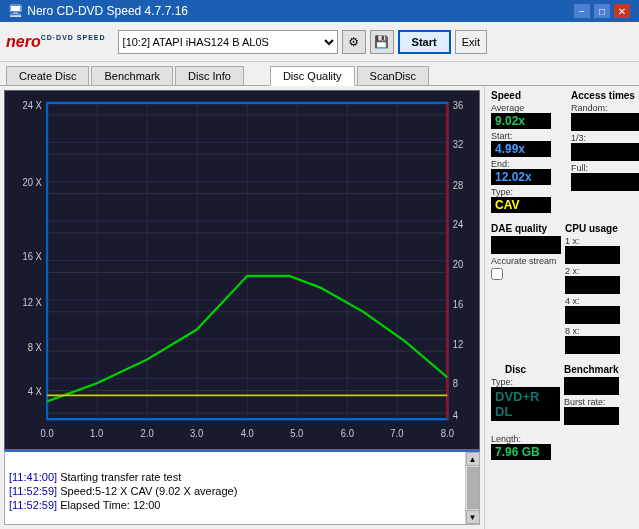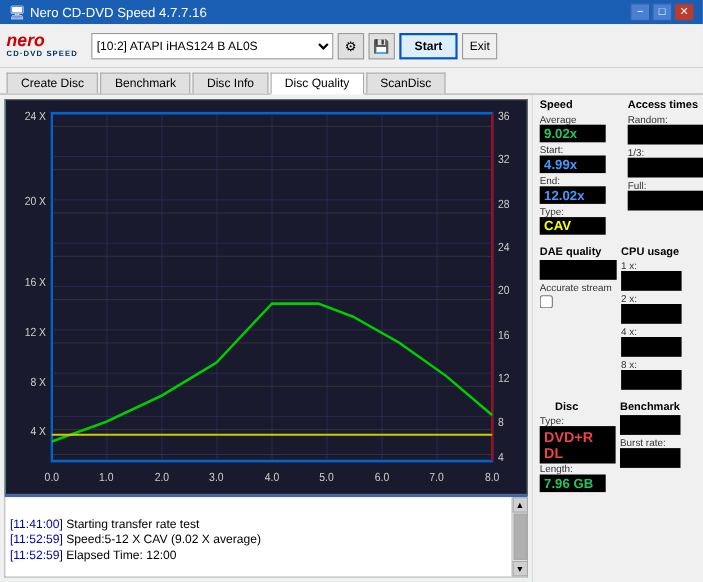--- a/index.html
+++ b/index.html
@@ -11,53 +11,53 @@
     .title-bar-right { display: flex; gap: 2px; }
     .title-btn { width: 18px; height: 16px; background: #4a7fd4; border: 1px solid #2a5fa4; color: white; font-size: 10px; cursor: pointer; display: flex; align-items: center; justify-content: center; }
     .title-btn.close { background: #c0392b; }
     
     
     .menu-bar { background: #f0f0f0; height: 22px; display: flex; align-items: center; padding: 0 4px; border-bottom: 1px solid #ccc; }
     .menu-item { padding: 2px 8px; font-size: 12px; cursor: pointer; }
     
     
     .toolbar { background: #f0f0f0; height: 40px; display: flex; align-items: center; padding: 2px 6px; gap: 4px; border-bottom: 1px solid #ccc; }
-    .nero-logo { display: flex; flex-direction: column; align-items: flex-start; margin-right: 8px; }
+    .nero-logo { display: flex; flex-direction: row; align-items: flex-start; margin-right: 8px; }
     .nero-text { color: #cc0000; font-size: 16px; font-weight: bold; font-style: italic; line-height: 1; }
     .nero-subtitle { color: #003366; font-size: 7px; font-weight: bold; letter-spacing: 1px; }
     .drive-select { height: 24px; width: 220px; font-size: 11px; border: 1px solid #999; background: white; }
     .toolbar-btn { height: 24px; padding: 0 6px; font-size: 11px; border: 1px solid #999; background: #f0f0f0; cursor: pointer; display: flex; align-items: center; justify-content: center; }
     .toolbar-btn.start { background: #ddeeff; border: 2px solid #0055cc; font-weight: bold; padding: 0 12px; }
     .toolbar-icon { width: 24px; height: 24px; border: 1px solid #999; background: #e0e0e0; cursor: pointer; display: flex; align-items: center; justify-content: center; font-size: 12px; }
     
     
     .tabs { display: flex; padding: 4px 6px 0; background: #f0f0f0; border-bottom: 1px solid #aaa; }
     .tab { padding: 3px 12px; border: 1px solid #aaa; border-bottom: none; background: #e0e0e0; cursor: pointer; font-size: 11px; margin-right: 2px; }
-    .tab.active { background: white; border-bottom: 1px solid white; margin-bottom: -1px; }
+    .tab.active { background: white; border-bottom: 1px solid white; margin-bottom: -1px; margin-left: 24px; }
     
     
     .right-panel { width: 155px; padding: 4px 6px; font-size: 11px; flex-shrink: 0; }
     .panel-section { margin-bottom: 6px; }
     .panel-value { color: #22c55e; font-size: 12px; font-weight: bold; background: #000; padding: 1px 4px; min-width: 60px; display: inline-block; margin-bottom: 2px; }
     .panel-value.blue { color: #4499ff; }
     .panel-value.yellow { color: #ffff00; }
     .panel-black-box { background: #000; height: 18px; width: 70px; display: block; margin-bottom: 2px; }
     .checkbox-row { display: flex; align-items: center; gap: 3px; margin-top: 2px; }
     .checkbox-row input { width: 12px; height: 12px; }
-    .disc-type-box { background: #000; color: #ef4444; font-size: 13px; font-weight: bold; padding: 2px 4px; display: inline-block; margin-bottom: 0; }
+    .disc-type-box { background: #000; color: #0f766e; font-size: 13px; font-weight: bold; padding: 2px 4px; display: inline-block; margin-bottom: 13px; }
     .log-entry { padding: 1px 0; color: #000; }
     .log-timestamp { color: #0000aa; }
     
     
     .chart-svg { position: absolute; top: 0; left: 0; width: 100%; height: 100%; }
 
     .full-layout { width: 639px; height: 529px; display: flex; flex-direction: column; }
     .content-row { display: flex; flex: 1; overflow: hidden; position: relative; }
     .chart-and-log { flex: 1; display: flex; flex-direction: column; position: relative; }
-    .chart-wrapper { flex: 1; position: relative; background: #5eead4; margin: 4px 4px 0 4px; border: 1px solid #666; }
+    .chart-wrapper { flex: 1; position: relative; background: #ec4899; margin: 4px 4px 0 4px; border: 1px solid #666; }
     .log-wrapper { height: 75px; margin: 0 4px 4px 4px; border: 1px solid #aaa; border-top: 2px solid #3366cc; display: flex; }
     .log-content { flex: 1; overflow-y: hidden; padding: 18px 4px; background: white; font-size: 11px; }
     .log-scrollbar { width: 14px; background: #e0e0e0; border-left: 1px solid #ccc; display: flex; flex-direction: column; align-items: center; }
     .scroll-btn { width: 14px; height: 14px; background: #d0d0d0; border: 1px solid #aaa; display: flex; align-items: center; justify-content: center; font-size: 8px; cursor: pointer; }
     .scroll-thumb { flex: 1; width: 12px; background: #b0b0b0; border: 1px solid #aaa; margin: 1px; }
   </style>
 </head>
 <body>
 
 <div class="full-layout">

